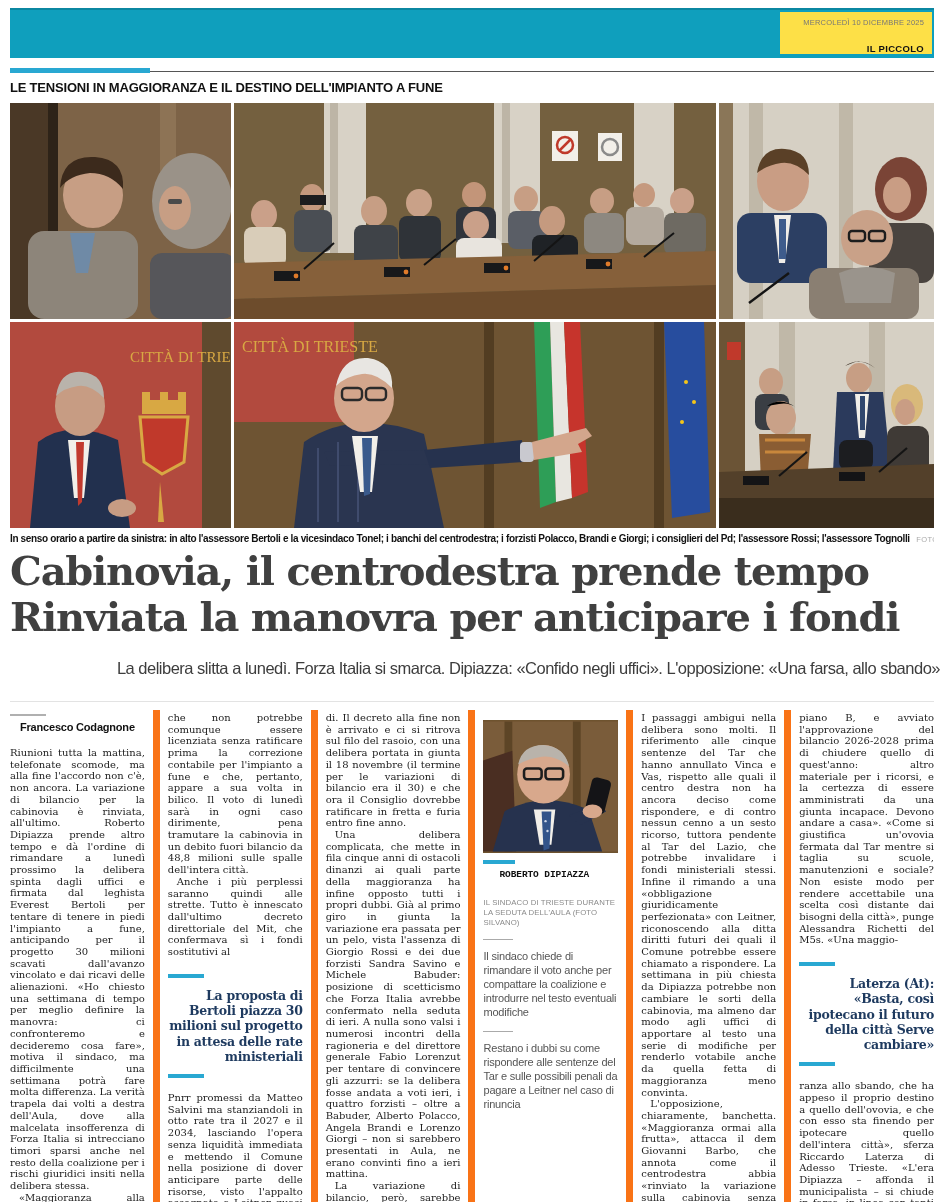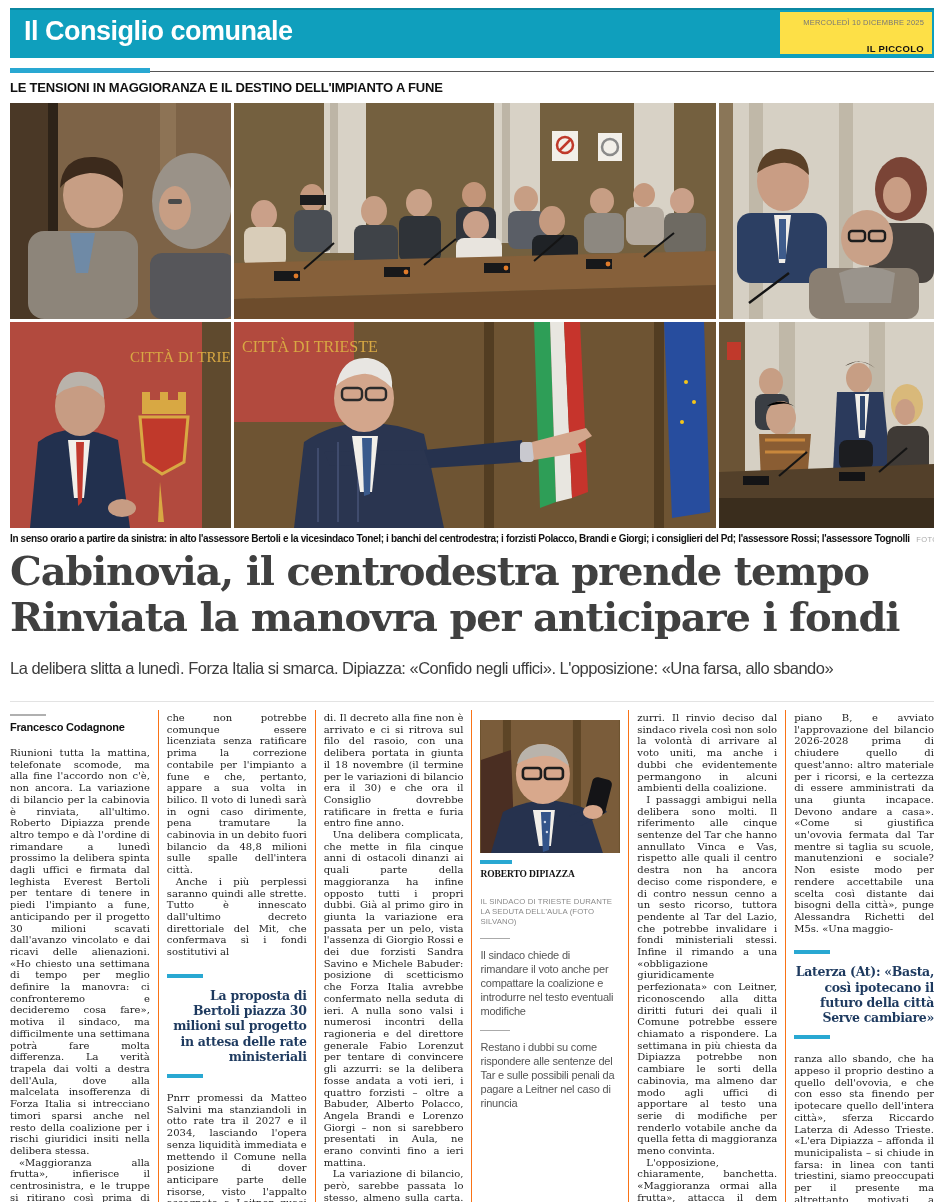--- a/index.html
+++ b/index.html
@@ -29,56 +29,55 @@
   
   .caption{left:10px;top:533px;width:924px;white-space:nowrap;overflow:hidden;
            font-family:"Liberation Sans",sans-serif;font-weight:bold;font-size:10px;
            letter-spacing:-0.35px;color:#111;}
   .caption .credit{font-weight:normal;font-size:7.5px;color:#aaa;letter-spacing:0.4px;margin-left:4px;}
   
   h1.headline{left:10px;top:548px;width:930px;margin:0;position:absolute;
               font-family:"DejaVu Serif",serif;font-weight:bold;font-size:40px;
               line-height:1.16;letter-spacing:-1.2px;color:#404040;white-space:nowrap;}
   .standfirst{left:10px;top:659px;width:930px;font-family:"Liberation Sans",sans-serif;
-              font-size:16.5px;color:#3d3d3d;letter-spacing:-0.5px;white-space:nowrap;overflow:hidden;}
+              font-size:16.5px;color:#3d3d3d;letter-spacing:-0.5px;white-space:nowrap;overflow:hidden;text-align:right;}
   .sectionrule{left:10px;top:701px;width:924px;height:1px;background:#e3e3e3;}
   
   .body-grid{left:10px;top:710px;width:924px;height:492px;display:flex;}
   .bcol{flex:1 1 0;padding:2px 8px 0 8px;box-sizing:border-box;overflow:hidden;height:100%;}
   .bcol:first-child{padding-left:0;}
   .bcol:last-child{padding-right:0;}
-  .bcol + .bcol{border-left:1px solid #f97316;}
+  .bcol + .bcol{border-left:7px solid #f97316;}
   .bcol p{margin:0;font-size:10px;line-height:11.7px;text-align:justify;color:#1c1c1c;}
   .bcol p + p{text-indent:9px;}
   .byline-rule{width:36px;height:2px;background:#b0b0b0;margin:2px 0 5px 0;}
   .byline{font-family:"Liberation Sans",sans-serif;font-weight:bold;font-size:11px;
-          color:#111;margin-bottom:14px;letter-spacing:-0.2px;}
+          color:#111;margin-bottom:14px;letter-spacing:-0.2px;text-align:center;}
   .quote{margin:16px 0 14px 0;text-align:right;}
   .qbar{width:36px;height:4px;background:#29a8d2;}
   .qtext{font-family:"DejaVu Serif",serif;font-weight:bold;font-size:12.5px;line-height:1.22;
          color:#1e3a5f;letter-spacing:-0.3px;margin:10px 0 10px 0;}
   
   .inset-photo{width:100%;height:133px;margin-top:8px;background:#6e532f;overflow:hidden;}
   .inset-photo svg{display:block;width:100%;height:100%;}
   .inset-bar{width:32px;height:4px;background:#29a8d2;margin-top:7px;}
-  .inset-name{font-family:Liberation Serif, serif;font-weight:bold;font-size:9.5px;
-              color:#111;margin-top:5px;letter-spacing:-0.1px;}
+  .inset-name{font-family:Liberation Mono, monospace;font-weight:bold;font-size:9.5px;
+              color:#111;margin-top:5px;letter-spacing:-0.1px;margin-left:16px;}
   .inset-cap{font-family:"Liberation Sans",sans-serif;font-size:7.8px;color:#8a8a8a;
              line-height:1.3;margin-top:18px;letter-spacing:0.1px;}
   .inset-hr{width:30px;border-top:1px solid #aaa;margin:11px 0 10px 0;}
   .inset-quote{font-family:"Liberation Sans",sans-serif;font-size:11px;color:#555;
                line-height:1.27;letter-spacing:-0.2px;}
 </style>
 </head>
 <body>
 
 <div>
 
   <header class="abs masthead">
-    <span class="mast-title">Il Consiglio comunale</span>
     <div class="datebox">
       <div class="date">MERCOLEDÌ 10 DICEMBRE 2025</div>
       <div class="paper">IL PICCOLO</div>
     </div>
   </header>
 
   <div class="abs toprule"></div>
   <div class="abs toprule-accent"></div>
   <div class="abs kicker">LE TENSIONI IN MAGGIORANZA E IL DESTINO DELL'IMPIANTO A FUNE</div>
 
@@ -361,21 +360,20 @@
       <div class="inset-name">ROBERTO DIPIAZZA</div>
       <div class="inset-cap">IL SINDACO DI TRIESTE DURANTE LA SEDUTA DELL'AULA (FOTO SILVANO)</div>
       <div class="inset-hr"></div>
       <div class="inset-quote">Il sindaco chiede di rimandare il voto anche per compattare la coalizione e introdurre nel testo eventuali modifiche</div>
       <div class="inset-hr"></div>
       <div class="inset-quote">Restano i dubbi su come rispondere alle sentenze del Tar e sulle possibili penali da pagare a Leitner nel caso di rinuncia</div>
     </div>
 
     <div class="bcol">
       <div>
-          <p>zurri. Il rinvio deciso dal sindaco rivela così non solo la volontà di arrivare al voto uniti, ma anche i dubbi che evidentemente permangono in alcuni ambienti della coalizione.</p>
           <p>I passaggi ambigui nella delibera sono molti. Il riferimento alle cinque sentenze del Tar che hanno annullato Vinca e Vas, rispetto alle quali il centro destra non ha ancora deciso come rispondere, e di contro nessun cenno a un sesto ricorso, tuttora pendente al Tar del Lazio, che potrebbe invalidare i fondi ministeriali stessi. Infine il rimando a una «obbligazione giuridicamente perfezionata» con Leitner, riconoscendo alla ditta diritti futuri dei quali il Comune potrebbe essere chiamato a rispondere. La settimana in più chiesta da Dipiazza potrebbe non cambiare le sorti della cabinovia, ma almeno dar modo agli uffici di apportare al testo una serie di modifiche per renderlo votabile anche da quella fetta di maggioranza meno convinta.</p>
           <p>L'opposizione, chiaramente, banchetta. «Maggioranza ormai alla frutta», attacca il dem Giovanni Barbo, che annota come il centrodestra abbia «rinviato la variazione sulla cabinovia senza avere un</p>
         </div>
     </div>
 
     <div class="bcol">
       <div>
           <p>piano B, e avviato l'approvazione del bilancio 2026-2028 prima di chiudere quello di quest'anno: altro materiale per i ricorsi, e la certezza di essere amministrati da una giunta incapace. Devono andare a casa». «Come si giustifica un'ovovia fermata dal Tar mentre si taglia su scuole, manutenzioni e sociale? Non esiste modo per rendere accettabile una scelta così distante dai bisogni della città», punge Alessandra Richetti del M5s. «Una maggio-</p>
         </div>
       <div class="quote">

